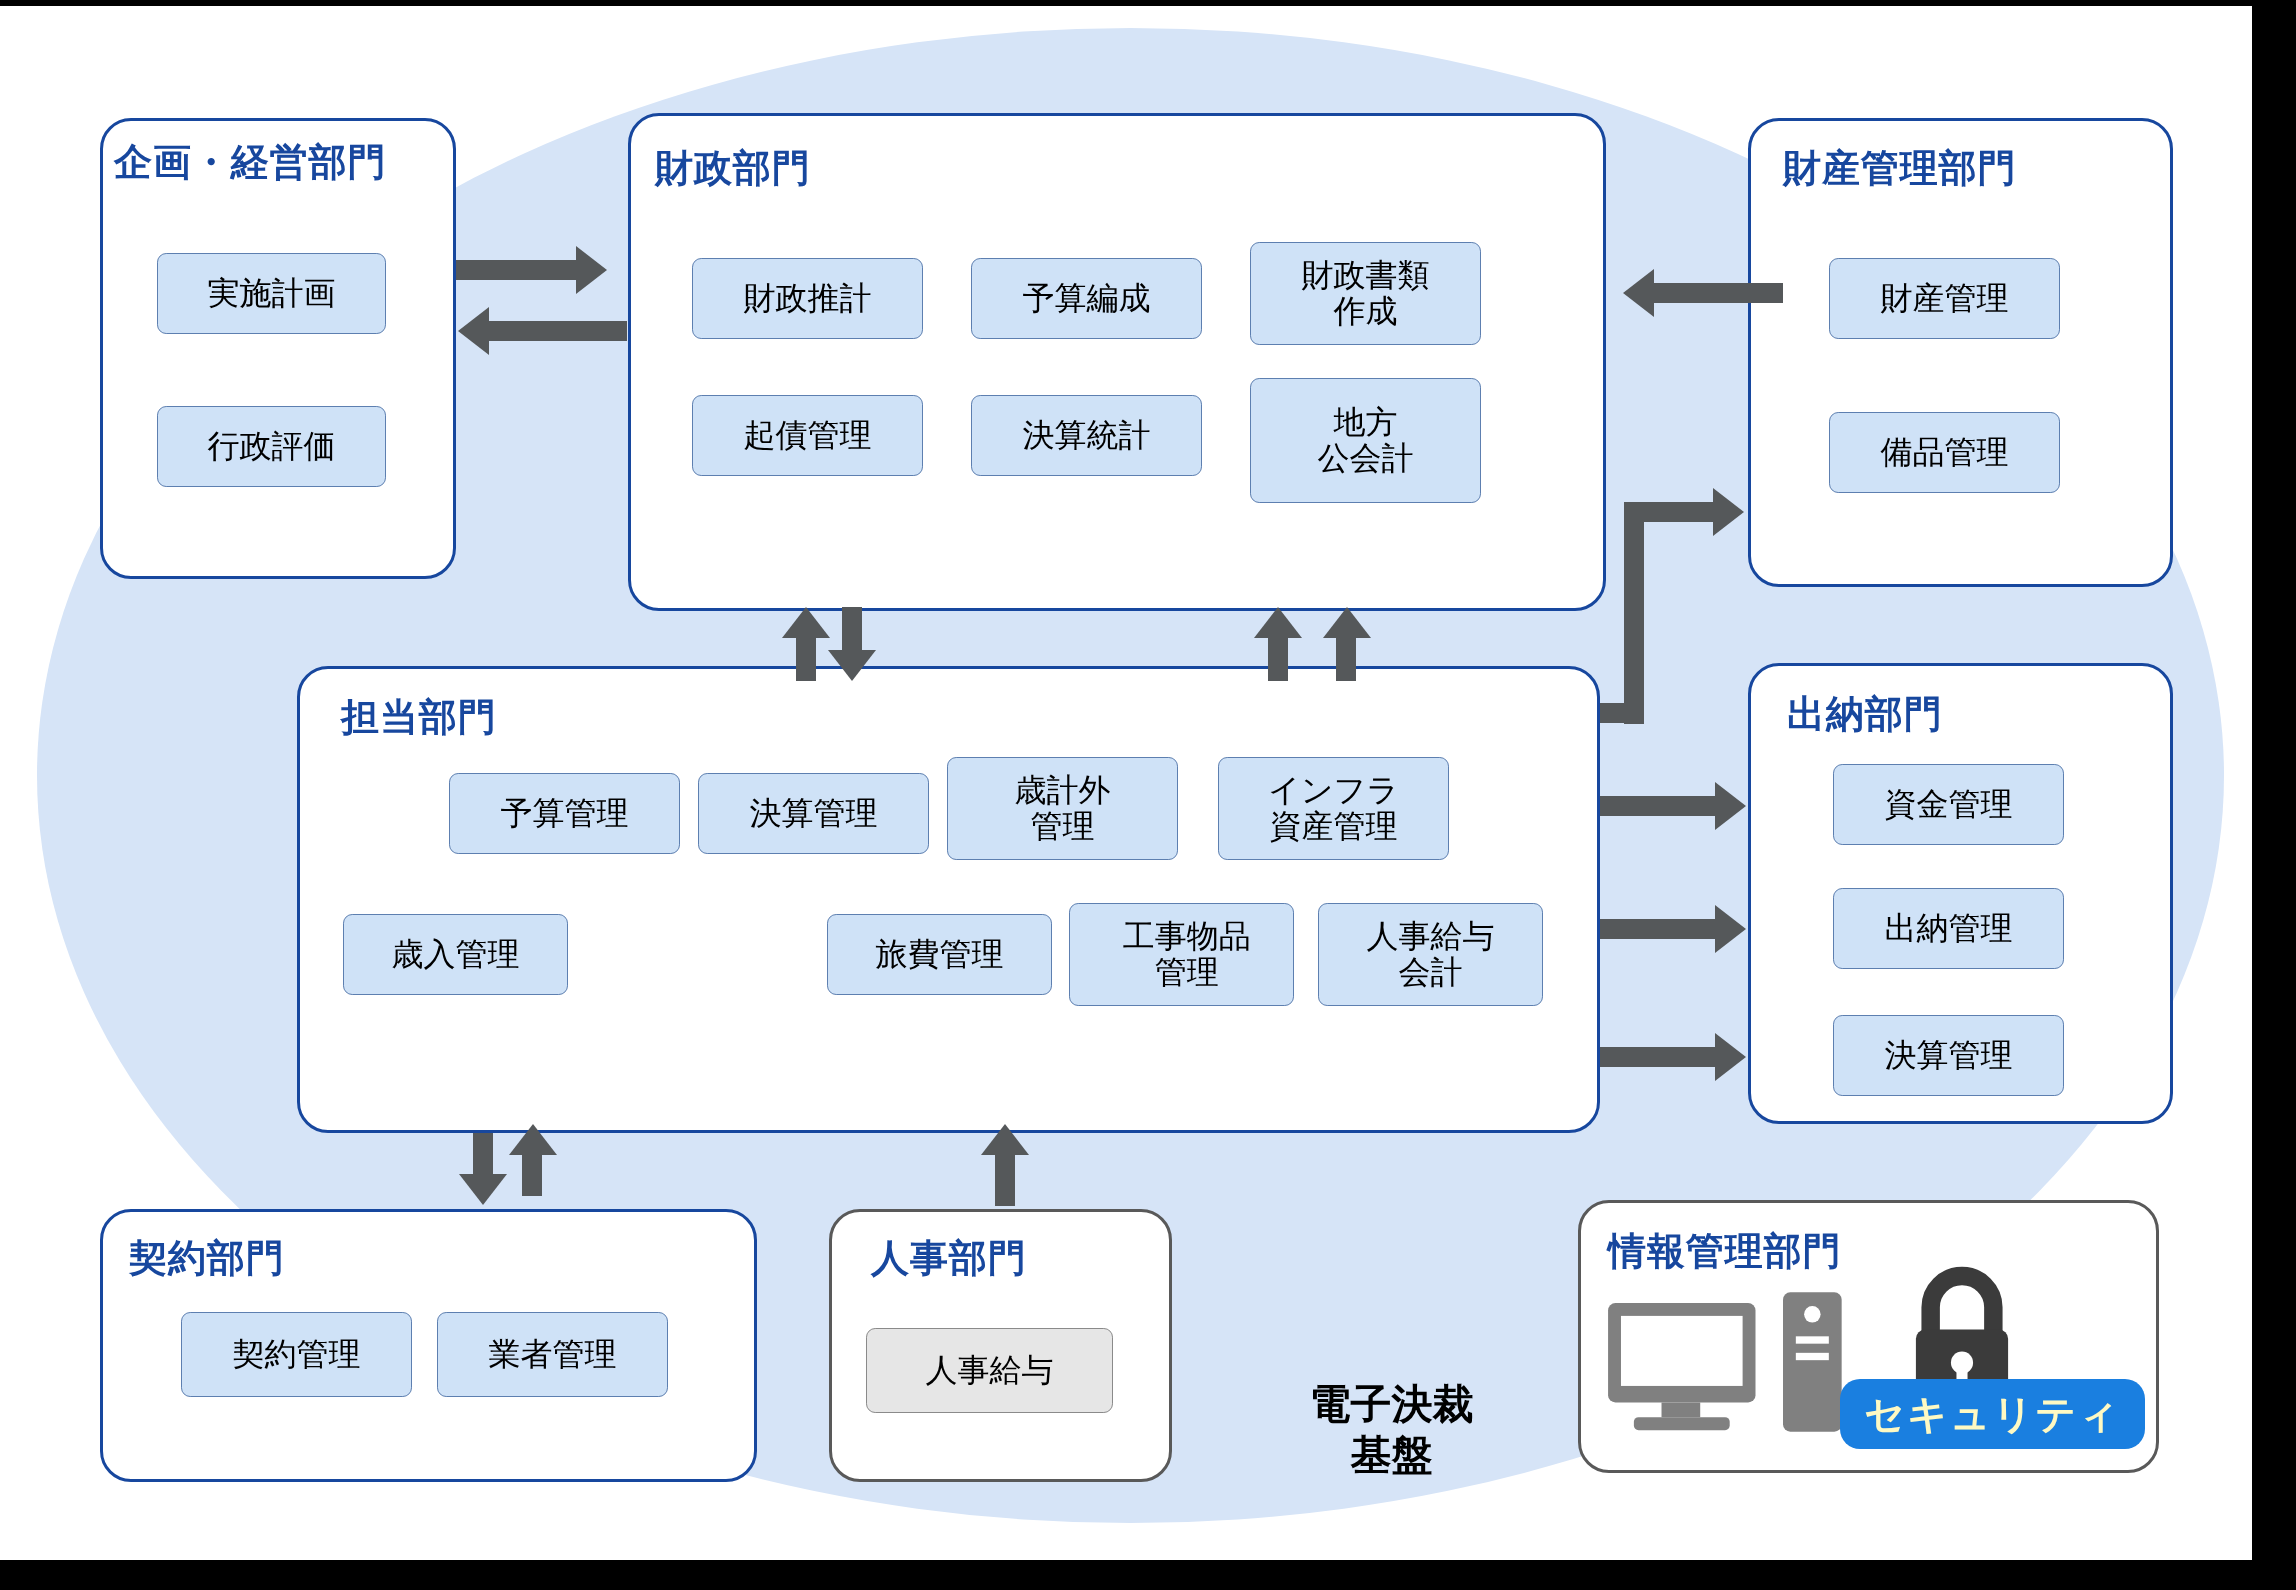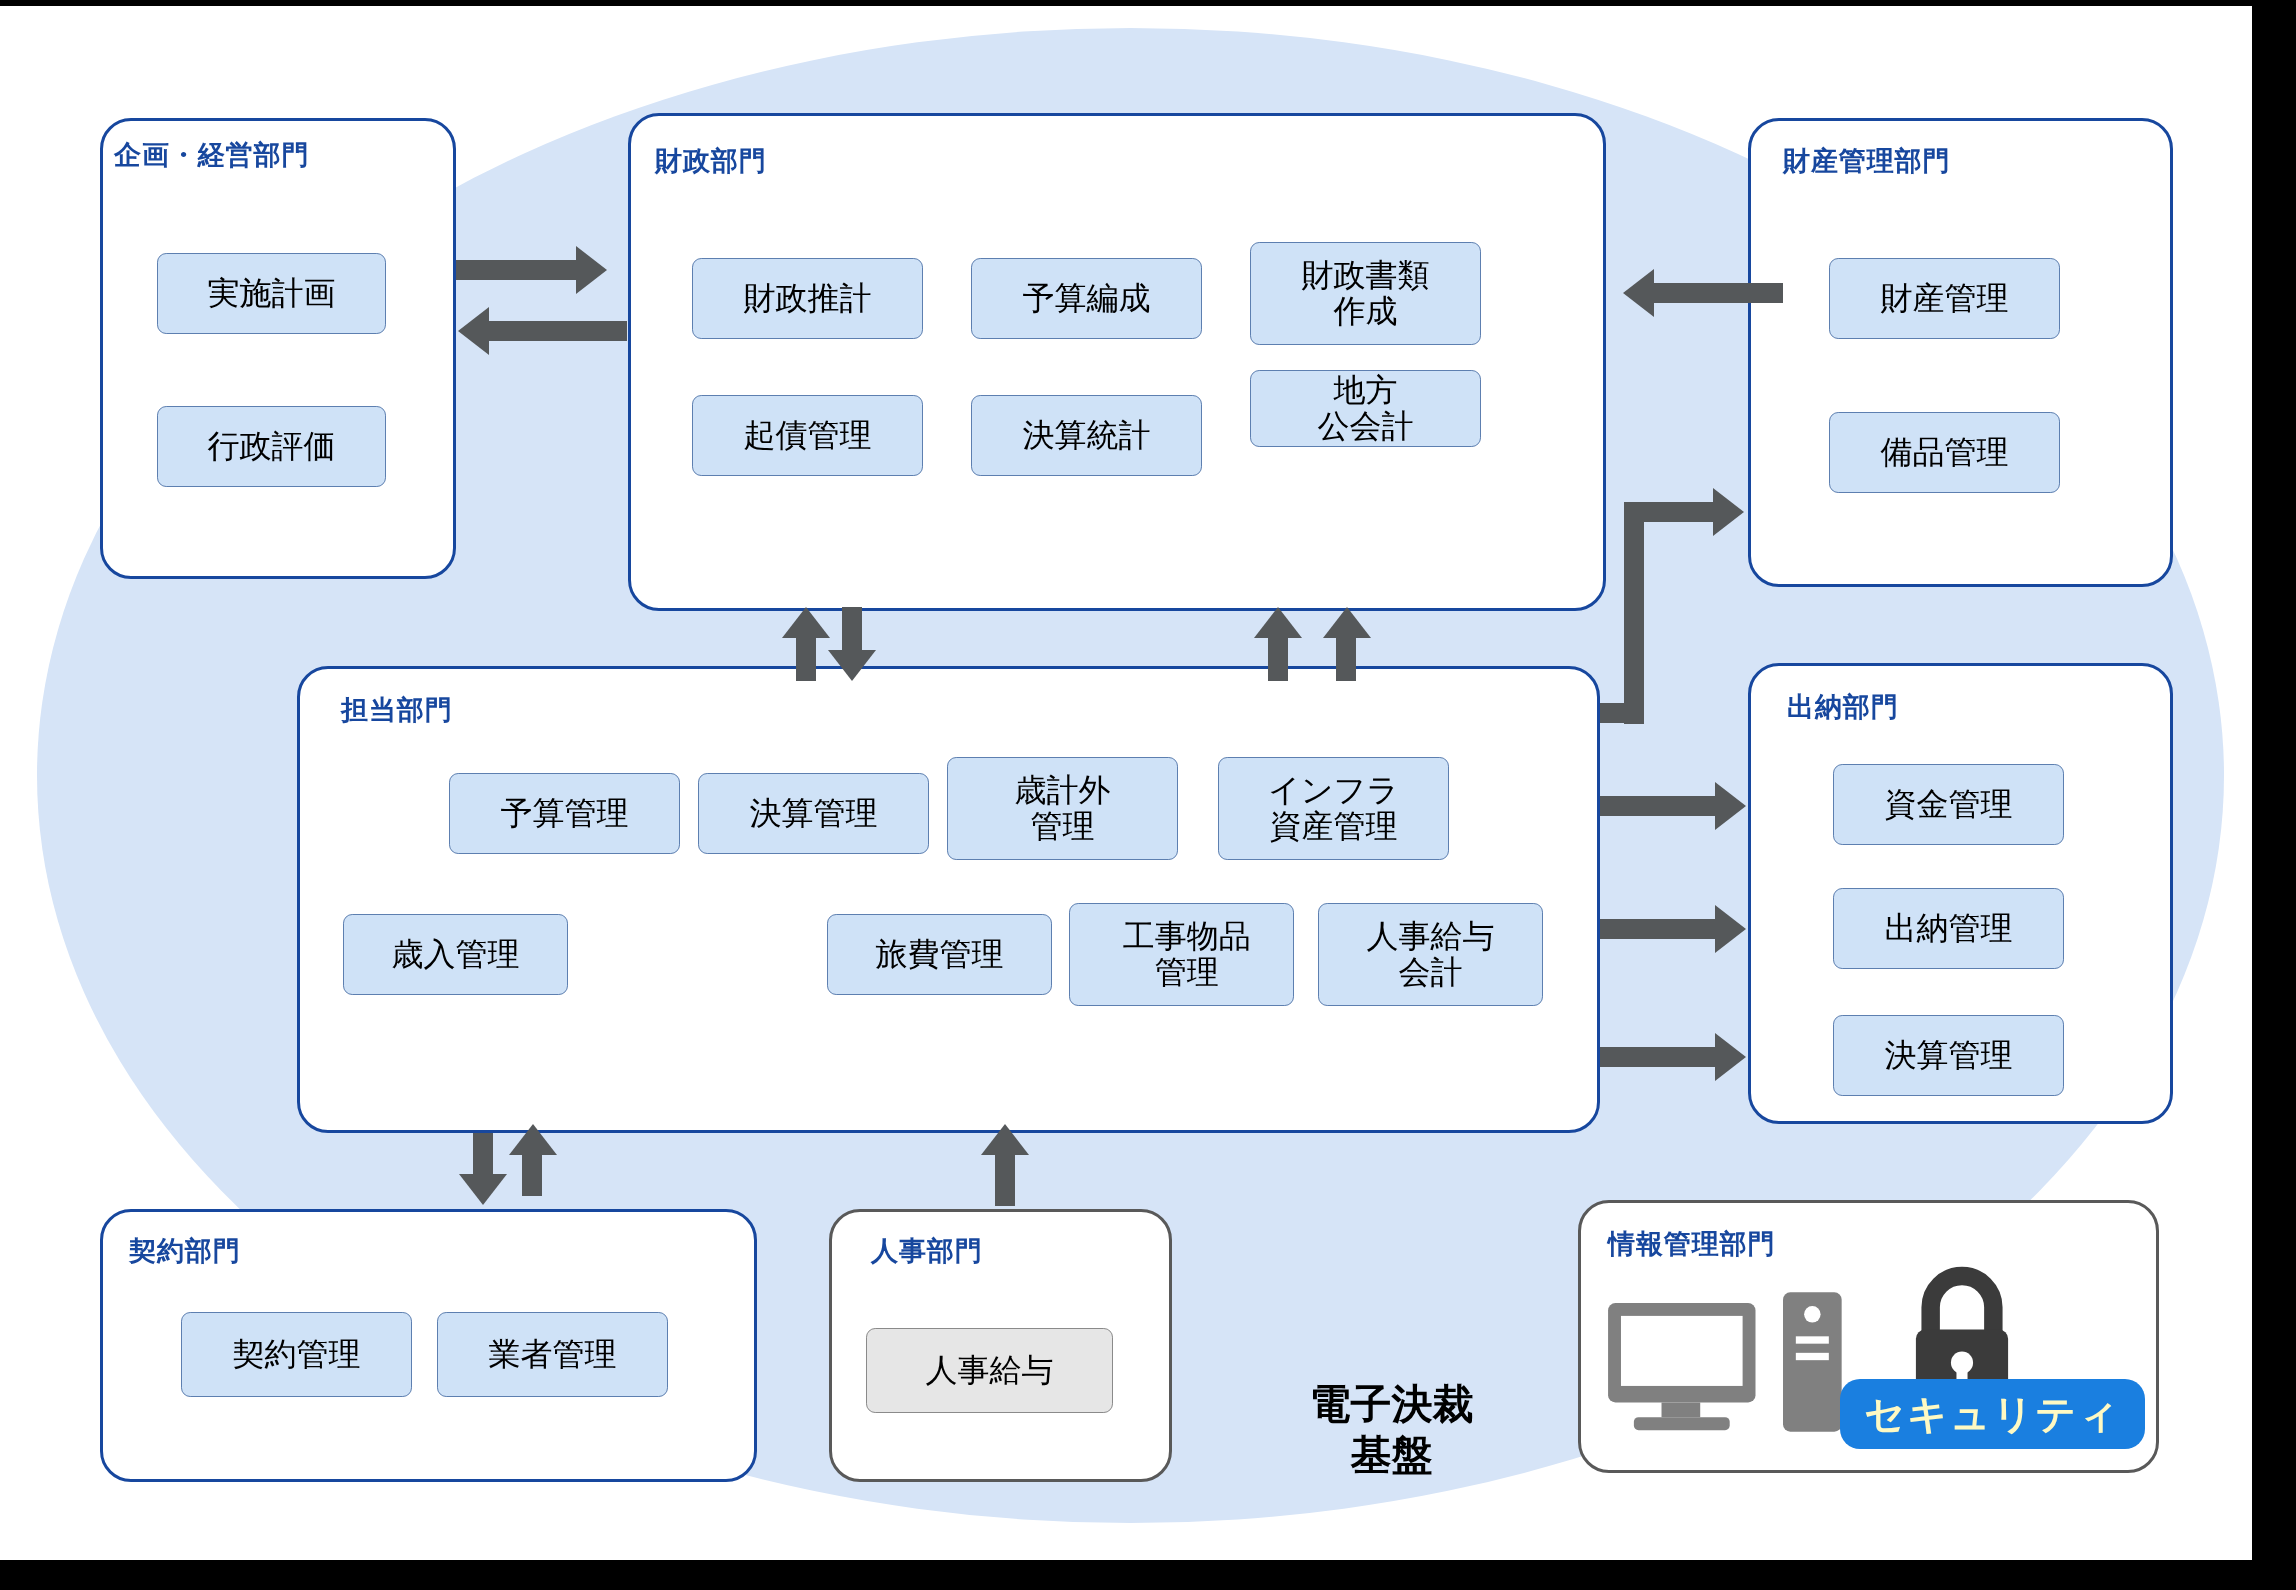--- a/index.html
+++ b/index.html
@@ -60,21 +60,21 @@
     border-radius: 31px;
     box-sizing: border-box;
   }
   .dept.grey-border {
     border-color: #595959;
   }
   .dept-title {
     position: absolute;
     font-weight: bold;
     color: #17479e;
-    font-size: 27px;
+    font-size: 38px;
     letter-spacing: 0.9px;
     white-space: nowrap;
   }
 
   
   .chip {
     position: absolute;
     background: #cfe2f7;
     border: 1.8px solid #5d7fb0;
     border-radius: 9.2px;
@@ -162,21 +162,21 @@
   <div class="chip" style="left:157px; top:406px; width:229px; height:81px;">行政評価</div>
 
   <div class="dept" style="left:628px; top:113px; width:978px; height:498px;"></div>
   <div class="dept-title" style="left:655px; top:143px;">財政部門</div>
   <div class="chip" style="left:692px; top:258px; width:231px; height:81px;">財政推計</div>
   <div class="chip" style="left:971px; top:258px; width:231px; height:81px;">予算編成</div>
   <div class="chip" style="left:1250px; top:242px; width:231px; height:103px; white-space:pre-line;">財政書類
 作成</div>
   <div class="chip" style="left:692px; top:395px; width:231px; height:81px;">起債管理</div>
   <div class="chip" style="left:971px; top:395px; width:231px; height:81px;">決算統計</div>
-  <div class="chip" style="left:1250px; top:370px; width:231px; height:77px; white-space:pre-line;">地方
+  <div class="chip" style="left:1250px; top:378px; width:231px; height:125px; white-space:pre-line;">地方
 公会計</div>
 
   <div class="dept" style="left:1748px; top:118px; width:425px; height:469px;"></div>
   <div class="dept-title" style="left:1783px; top:143px;">財産管理部門</div>
   <div class="chip" style="left:1829px; top:258px; width:231px; height:81px;">財産管理</div>
   <div class="chip" style="left:1829px; top:412px; width:231px; height:81px;">備品管理</div>
 
   <div class="dept" style="left:297px; top:666px; width:1303px; height:467px;"></div>
   <div class="dept-title" style="left:341px; top:692px;">担当部門</div>
   <div class="chip" style="left:449px; top:773px; width:231px; height:81px;">予算管理</div>

